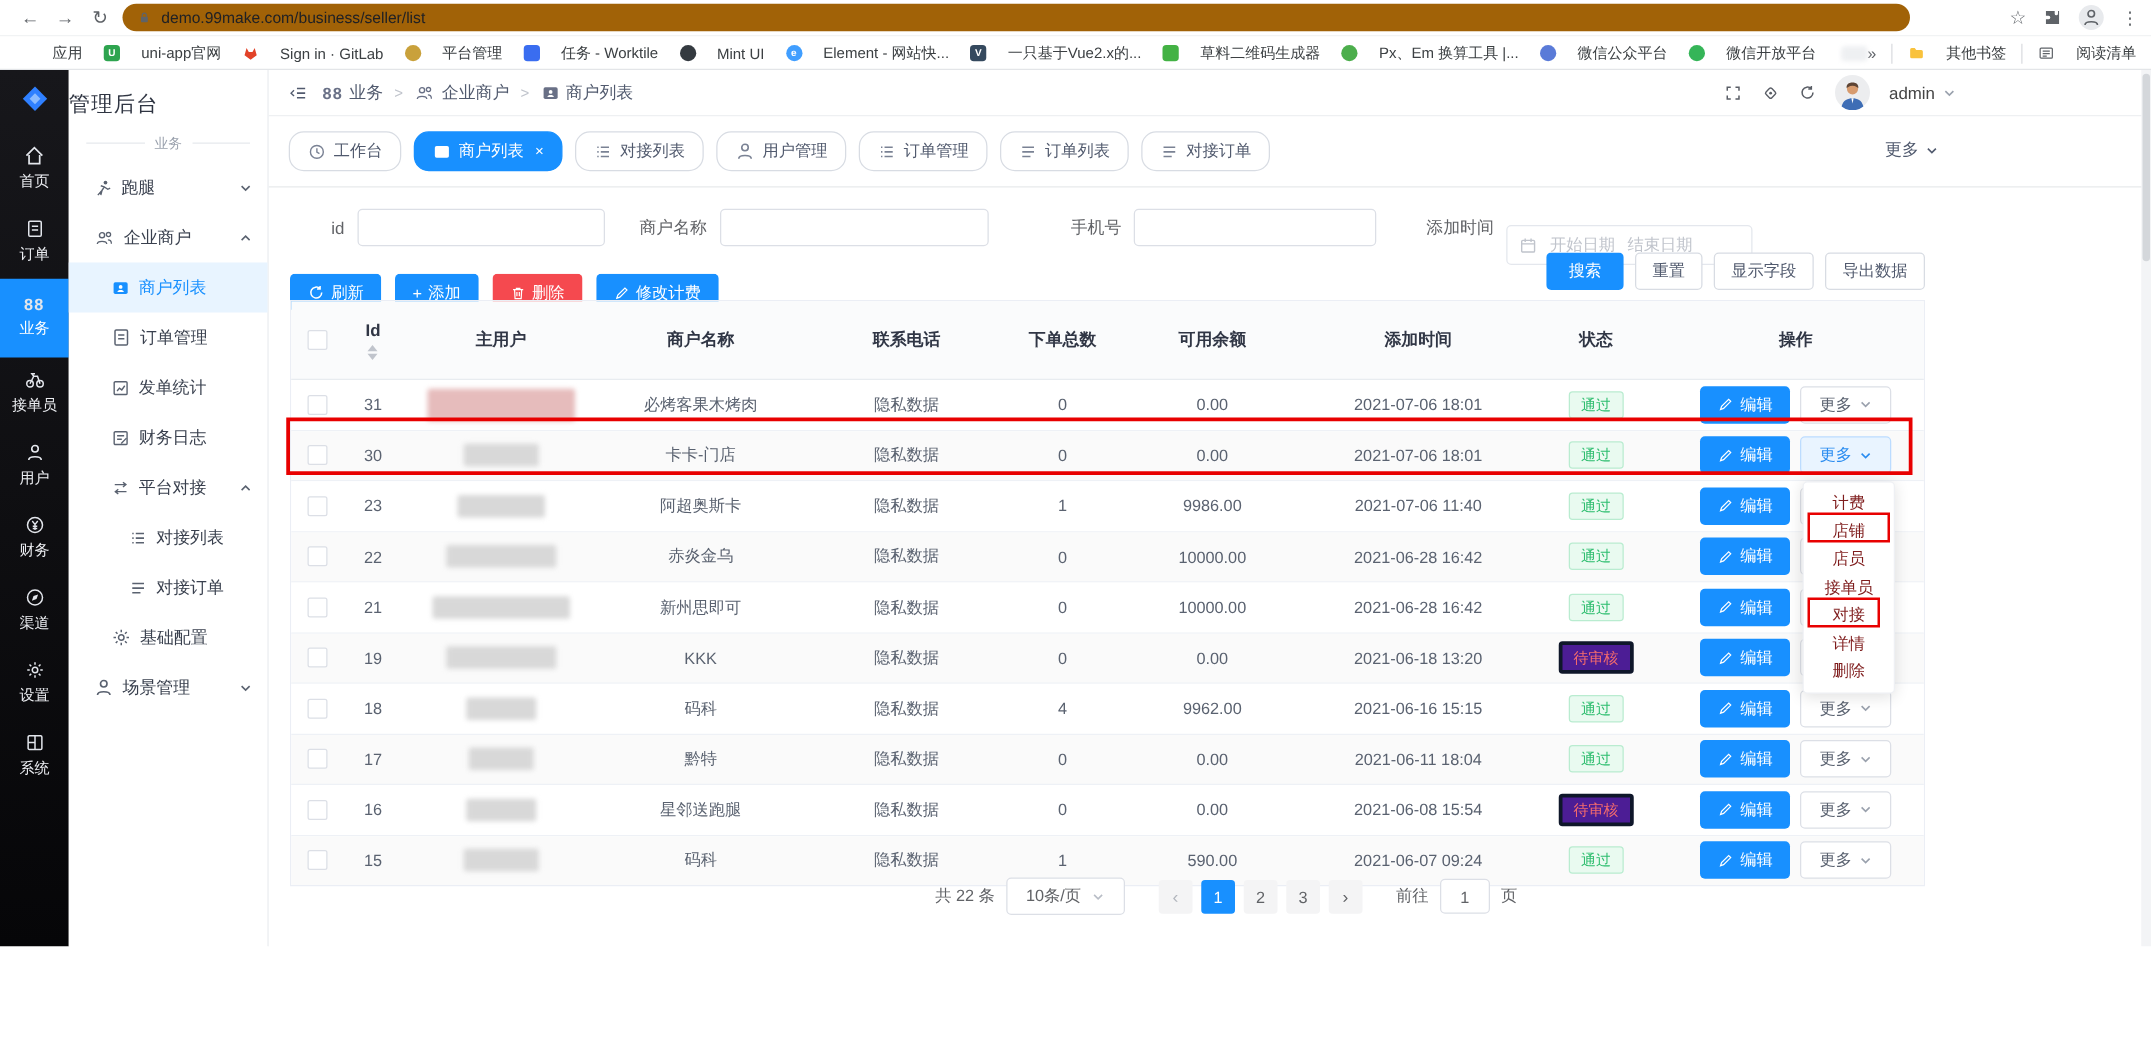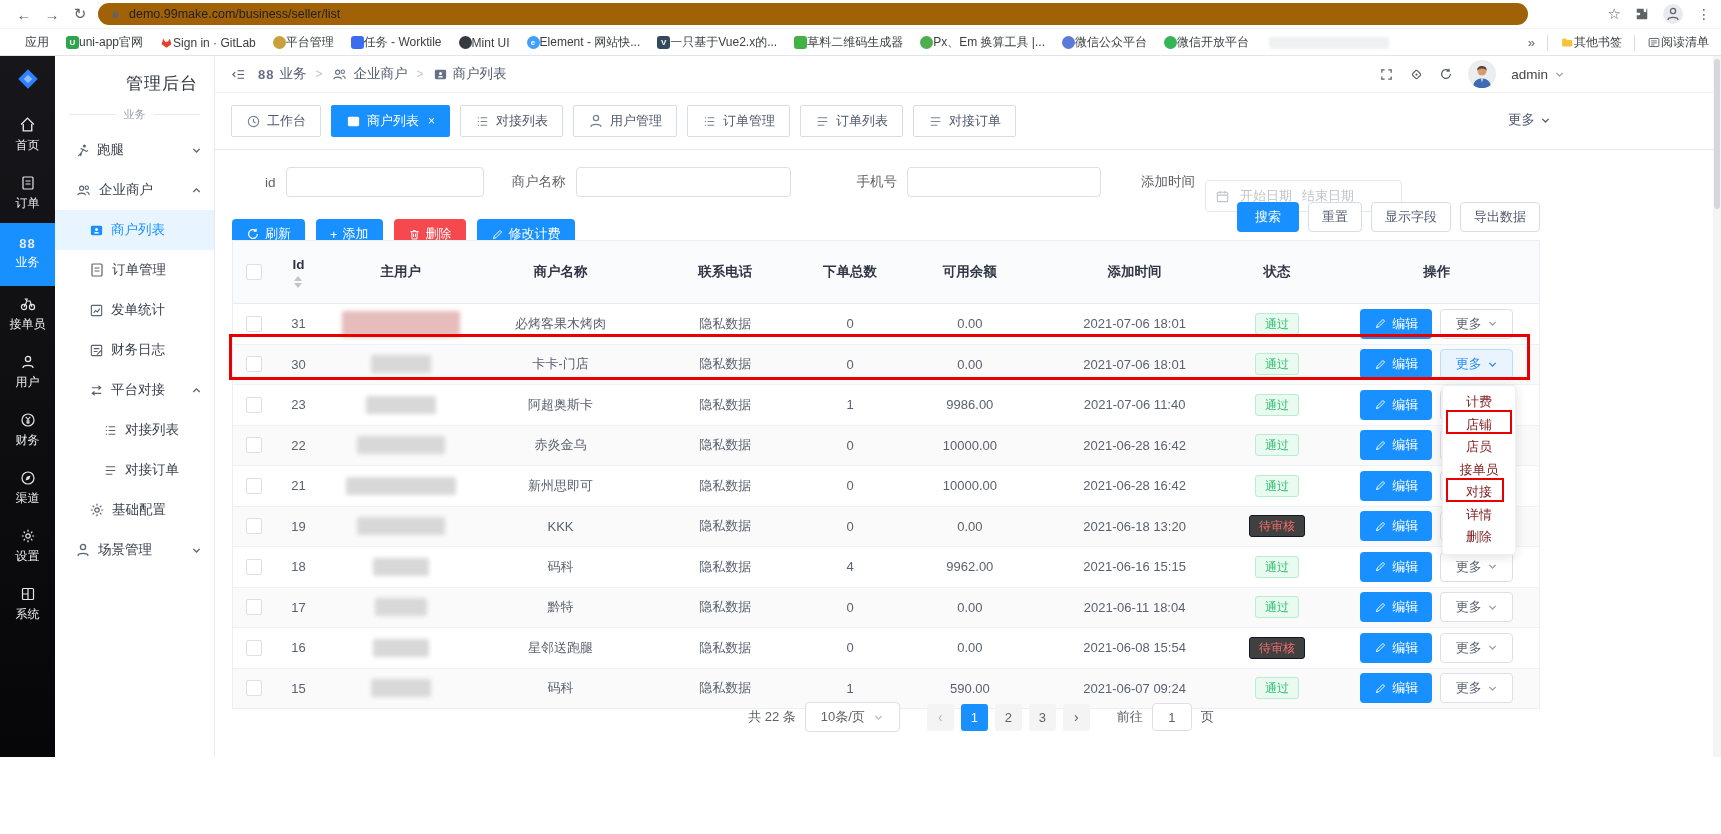--- a/index.html
+++ b/index.html
@@ -12,21 +12,21 @@
   .chrome{position:absolute;top:0;left:0;width:1721px;height:56px;background:#fff;border-bottom:1px solid #e3e5e8;box-sizing:border-box;}
   .addr-row{height:28px;display:flex;align-items:center;padding-left:10px;}
   .nav-glyph{color:#5f6368;font-size:15px;width:28px;text-align:center;cursor:pointer;}
   .omnibox{width:1430px;height:22px;background:#a16207;border-radius:11px;display:flex;align-items:center;gap:8px;padding:0 12px;margin-left:4px;font-size:12.5px;color:#202124;box-sizing:border-box;}
   .addr-right{margin-left:auto;display:flex;align-items:center;gap:14px;padding-right:10px;color:#5f6368;}
   .star-glyph{font-size:15px;}
   .profile-chip{width:20px;height:20px;border-radius:50%;background:#e8eaed;display:flex;align-items:center;justify-content:center;color:#5f6368;}
   .dots-glyph{font-size:14px;letter-spacing:0;}
   .bm-row{height:27px;display:flex;align-items:center;padding:0 12px;font-size:12px;color:#3c4043;border-top:1px solid #f1f3f4;}
   #bm-list{display:flex;align-items:center;gap:17px;}
-  .bm{display:flex;align-items:center;gap:0;cursor:pointer;white-space:nowrap;}
+  .bm{display:flex;align-items:center;gap:17px;cursor:pointer;white-space:nowrap;}
   .fav{width:13px;height:13px;border-radius:3px;display:flex;align-items:center;justify-content:center;font-size:8px;font-weight:bold;color:#fff;flex:0 0 auto;}
   .fav.apps{display:grid;grid-template-columns:repeat(3,1fr);grid-template-rows:repeat(3,1fr);gap:1.5px;background:transparent;}
   .fav.apps i{display:block;border-radius:1px;}
   .fav.plain{background:transparent;}
   .bm-redacted{width:120px;height:12px;background:#eef0f2;border-radius:3px;filter:blur(1.5px);margin-left:20px;}
   .bm-right{margin-left:auto;display:flex;align-items:center;gap:12px;color:#3c4043;}
   .bm-sep{width:1px;height:16px;background:#dadce0;}
   .chevs{color:#5f6368;font-size:13px;}
 
   
@@ -35,21 +35,21 @@
   
   .rail{width:55px;flex:0 0 55px;background:linear-gradient(180deg,#17171b,#060608);display:flex;flex-direction:column;align-items:center;padding-top:8px;box-sizing:border-box;}
   .rail-logo{margin:2px 0 14px;}
   .rail-item{width:55px;padding:10px 0 11px;display:flex;flex-direction:column;align-items:center;gap:4px;font-size:12px;color:#eceef2;cursor:pointer;}
   .rail-item .ic{color:#e3e6ec;}
   .rail-item.active{background:#1890ff;color:#fff;padding:14px 0 15px;}
   .grid88{font-size:13px;font-weight:bold;letter-spacing:1px;}
 
   
   .sidebar{width:160px;flex:0 0 160px;background:#fff;border-right:1px solid #e7eaee;box-sizing:border-box;padding-top:8px;}
-  .sb-title{text-align:right;font-size:17px;color:#2f3542;padding:8px 16px 12px;letter-spacing:1px;}
+  .sb-title{text-align:left;font-size:17px;color:#2f3542;padding:8px 0 12px;letter-spacing:1px;}
   .sb-section{display:flex;align-items:center;gap:8px;color:#9aa1ad;font-size:11px;margin:0 14px 8px;}
   .sb-section::before,.sb-section::after{content:"";flex:1;height:1px;background:#e6e9ed;}
   .sb-item{position:relative;display:flex;align-items:center;gap:7px;height:40px;font-size:13.5px;color:#39404e;cursor:pointer;}
   .sb-item .ic{color:#5a6270;}
   .sb-item.lvl1{padding-left:20px;}
   .sb-item.lvl2{padding-left:34px;}
   .sb-item.lvl3{padding-left:48px;}
   .sb-item.active{background:#e8f4ff;color:#1890ff;}
   .sb-item.active .ic{color:#1890ff;}
   .sb-chev{position:absolute;right:12px;color:#aeb5c2;}
@@ -60,21 +60,21 @@
   .crumbs{display:flex;align-items:center;gap:9px;font-size:13.5px;color:#515a6e;}
   .crumb{display:flex;align-items:center;gap:5px;cursor:pointer;}
   .crumb .ic{color:#697086;}
   .crumb-sep{color:#c0c4cc;font-size:12px;}
   .mh-right{margin-left:auto;margin-right:140px;display:flex;align-items:center;gap:15px;color:#5a5e66;}
   .mh-right .ic{cursor:pointer;}
   .admin-wrap{display:flex;align-items:center;gap:6px;font-size:13.5px;color:#444;cursor:pointer;}
   .chev-txt{color:#9aa1ad;}
 
   .tabrow{position:relative;height:57px;display:flex;align-items:flex-start;gap:10px;padding:12px 16px 0;border-bottom:1px solid #e8eaec;box-sizing:border-box;}
-  .tab{height:32px;display:flex;align-items:center;gap:6px;padding:0 14px;border:1px solid #d8dce3;border-radius:2px;font-size:13px;color:#515a6e;background:#fff;cursor:pointer;box-sizing:border-box;white-space:nowrap;}
+  .tab{height:32px;display:flex;align-items:center;gap:6px;padding:0 14px;border:1px solid #d8dce3;border-radius:12px;font-size:13px;color:#515a6e;background:#fff;cursor:pointer;box-sizing:border-box;white-space:nowrap;}
   .tab .ic{color:#7a8294;}
   .tab.active{background:#1890ff;border-color:#1890ff;color:#fff;}
   .tab.active .ic{color:#fff;}
   .tab .x{font-size:12px;margin-left:3px;}
   .tabs-more{position:absolute;right:170px;top:18px;display:flex;align-items:center;gap:5px;font-size:13.5px;color:#515a6e;cursor:pointer;}
 
   
   .filters{position:absolute;top:110px;left:0;height:32px;display:flex;align-items:center;padding-left:50px;}
   .fgroup{display:flex;align-items:center;gap:10px;}
   .flabel{font-size:13.5px;color:#606266;white-space:nowrap;}
@@ -105,21 +105,21 @@
   .cb{width:14px;height:14px;border:1px solid #dcdfe6;border-radius:2px;background:#fff;cursor:pointer;}
   .sortstack{display:flex;flex-direction:column;gap:2px;margin-top:4px;}
   .car{width:0;height:0;border-left:4px solid transparent;border-right:4px solid transparent;}
   .car.up{border-bottom:5px solid #c0c4cc;}
   .car.dn{border-top:5px solid #c0c4cc;}
   .idhead{flex-direction:column;gap:0;}
   .mask{height:18px;border-radius:2px;background:#d8d8d8;filter:blur(2px);}
   .mask.pink{background:#e6bcbc;height:26px;}
   .badge{display:inline-block;padding:3px 9px;border-radius:3px;font-size:12px;line-height:14px;}
   .badge.pass{color:#2dbd6e;background:#e9faf0;border:1px solid #b9ecd0;}
-  .badge.pending{color:#f56c6c;background:#404040;border:1px solid #0f172a;}
+  .badge.pending{color:#f56c6c;background:#4c1d95;border:3px solid #0f172a;}
   .actions{display:flex;align-items:center;justify-content:center;gap:8px;width:100%;}
   .btn-edit{height:30px;width:72px;border:none;border-radius:4px;background:#1890ff;color:#fff;font-size:13px;display:flex;align-items:center;justify-content:center;gap:5px;cursor:pointer;font-family:inherit;}
   .btn-more{height:30px;width:73px;border:1px solid #dcdfe6;border-radius:4px;background:#fff;color:#5a6270;font-size:13px;display:flex;align-items:center;justify-content:center;gap:5px;cursor:pointer;box-sizing:border-box;font-family:inherit;}
   .btn-more .ic{color:#9aa1ad;}
   .btn-more.active{background:#e9f4ff;border-color:#bcdcff;color:#2a8cf0;}
   .btn-more.active .ic{color:#2a8cf0;}
 
   
   .pager{position:absolute;top:646px;left:17px;width:1308px;display:flex;align-items:center;justify-content:center;gap:9px;font-size:13px;color:#606266;padding-left:190px;box-sizing:border-box;}
   .psel{width:93px;height:28px;border:1px solid #dcdfe6;border-radius:4px;display:flex;align-items:center;justify-content:center;gap:8px;color:#606266;cursor:pointer;background:#fff;}

